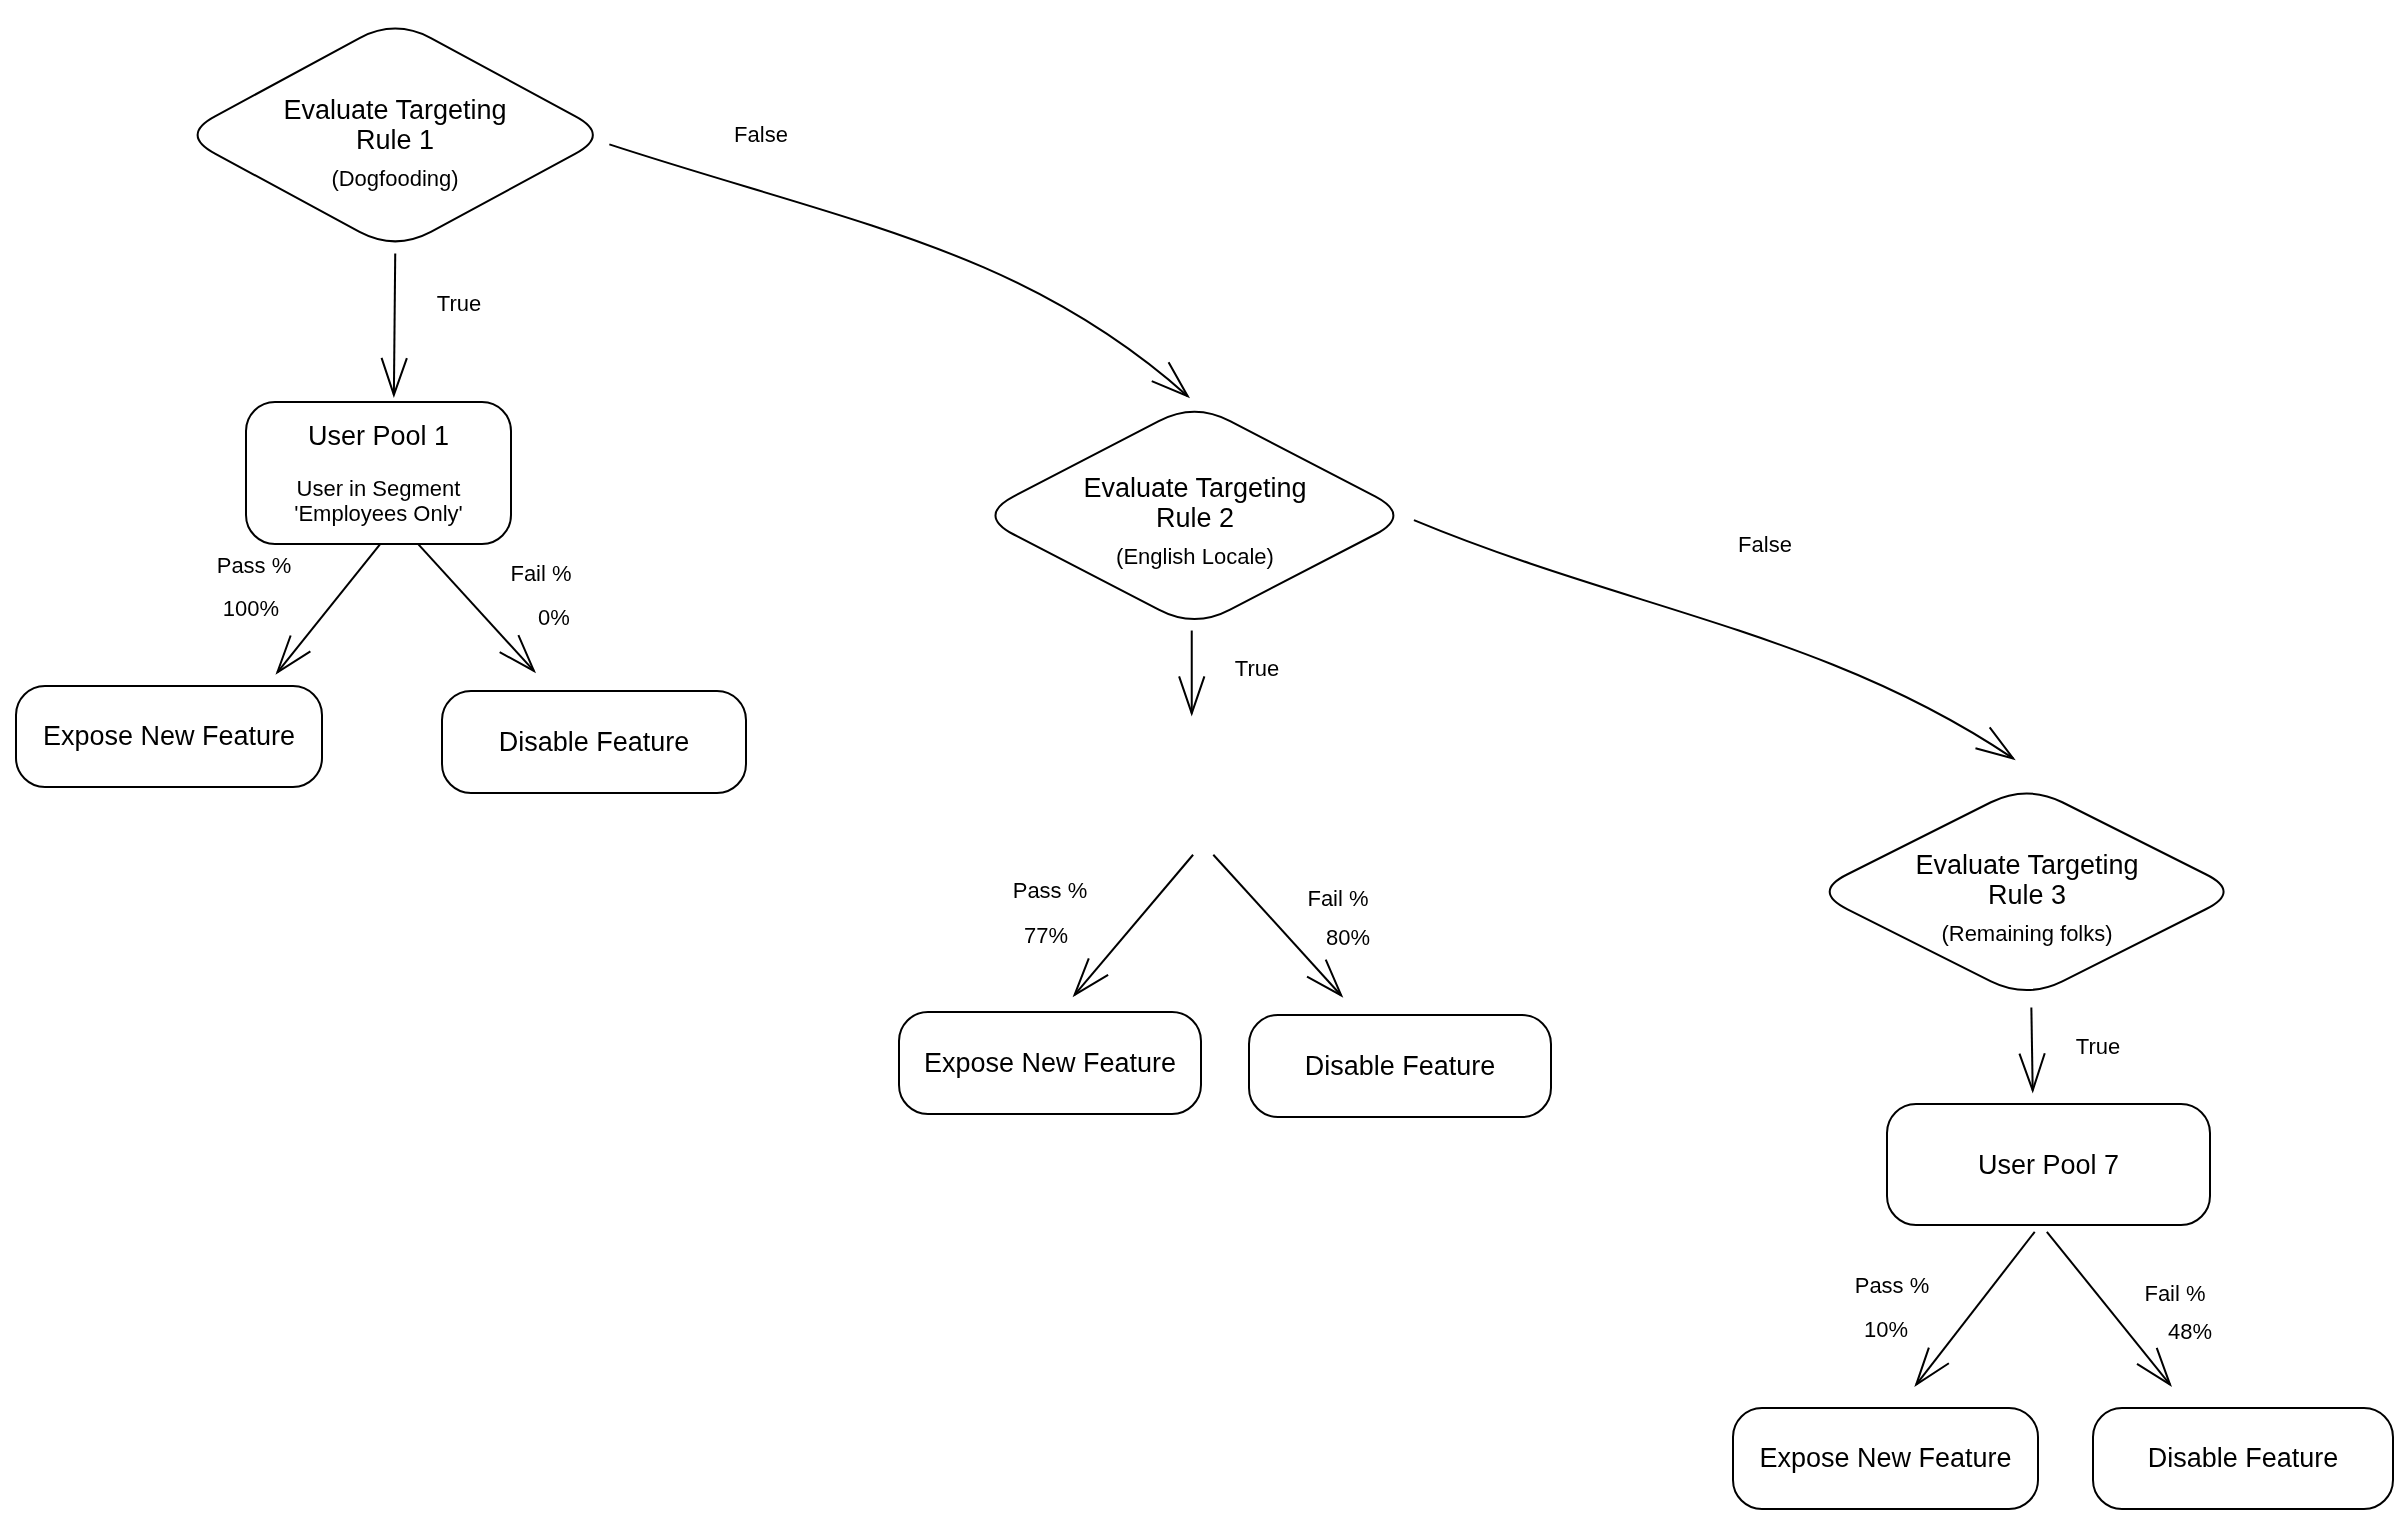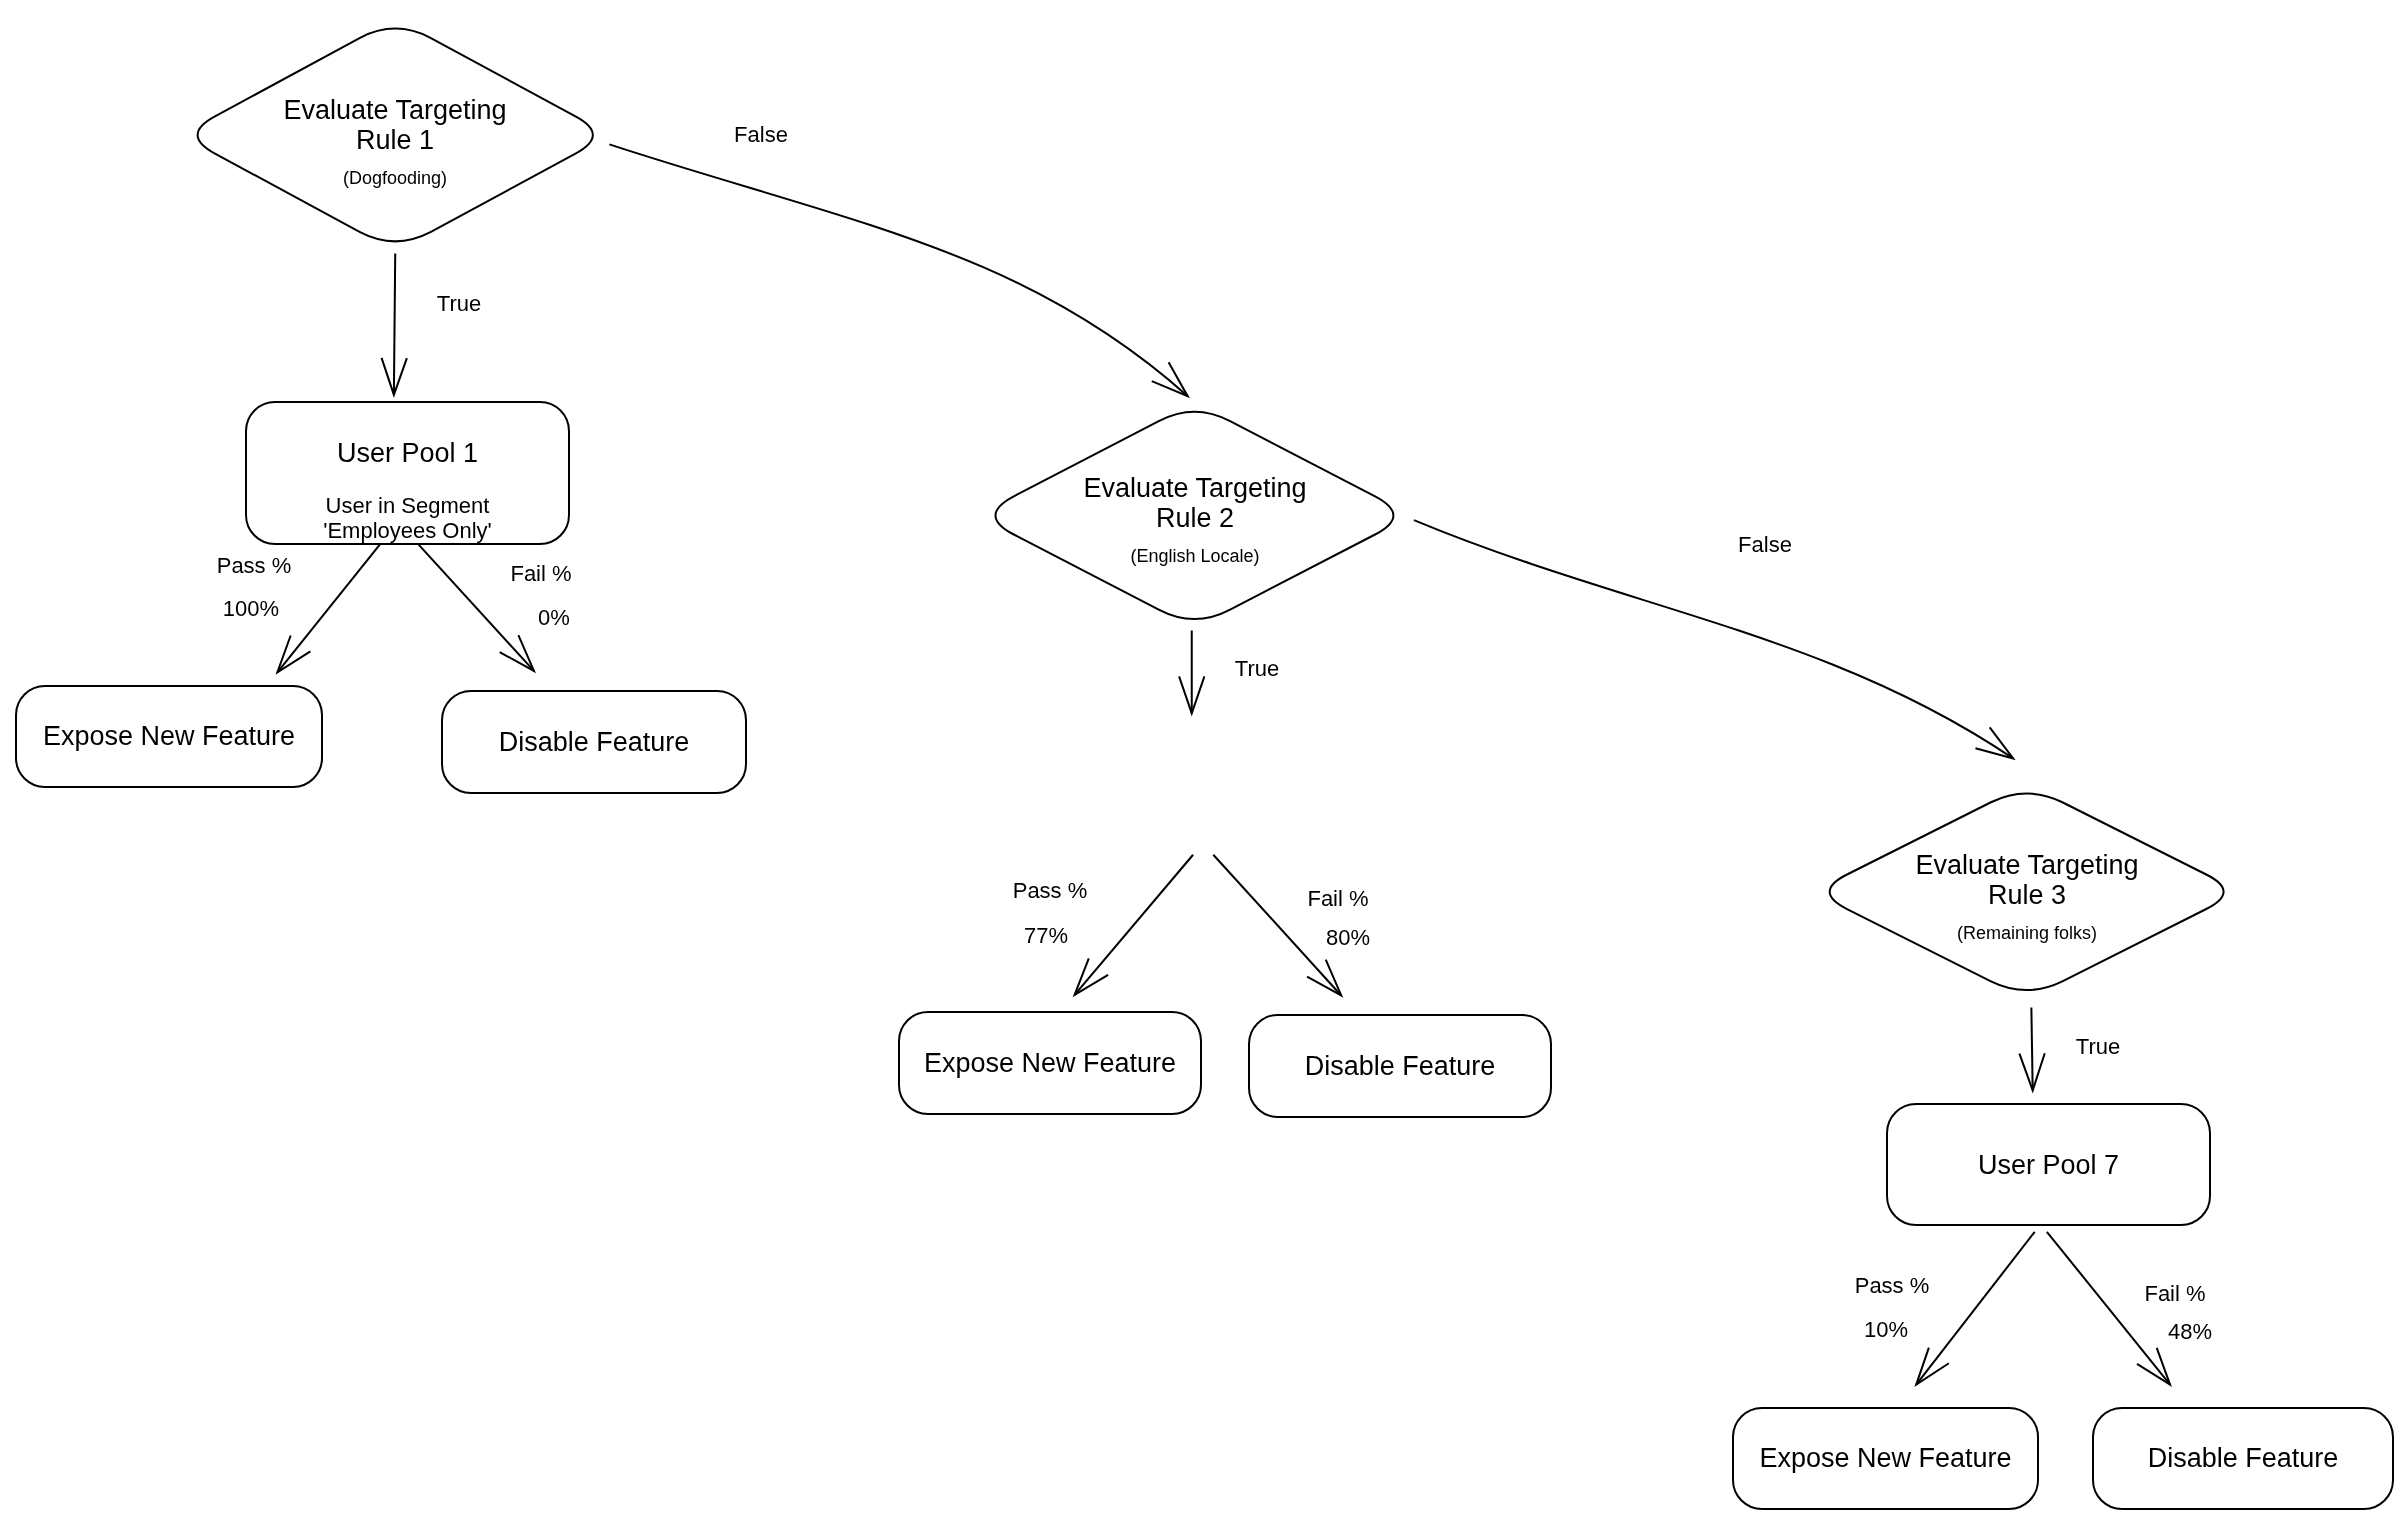--- a/index.html
+++ b/index.html
@@ -30,21 +30,21 @@
   .node-sub{font-size:22px;line-height:25px;margin-top:24px;white-space:nowrap;}
   .leaf-label{font-size:27px;white-space:nowrap;}
 
   .diamond-label{
     position:absolute;
     transform:translate(-50%,-50%);
     display:flex;flex-direction:column;
     align-items:center;text-align:center;
   }
   .diamond-title{font-size:27px;line-height:30px;white-space:nowrap;}
-  .diamond-sub{font-size:18px;line-height:25px;margin-top:10.8px;white-space:nowrap;}
+  .diamond-sub{font-size:22px;line-height:25px;margin-top:10.8px;white-space:nowrap;}
 
   .edge-label{
     position:absolute;
     transform:translate(-50%,-50%);
     font-size:22px;white-space:nowrap;
   }
 </style>
 </head>
 <body>
 
@@ -119,21 +119,21 @@
   </div>
 
   <div class="diamond-label" style="left:2027px;top:898px;">
     <div class="diamond-title">
       <div>Evaluate Targeting</div>
       <div>Rule 3</div>
     </div>
     <div class="diamond-sub">(Remaining folks)</div>
   </div>
 
-  <div class="node-box" style="left:245px;top:401px;width:325px;height:144px;justify-content:flex-end;">
+  <div class="node-box" style="left:245px;top:401px;width:267px;height:144px;">
     <div class="node-title">User Pool 1</div>
     <div class="node-sub">
       <div>User in Segment</div>
       <div>'Employees Only'</div>
     </div>
   </div>
 
 
   <div class="node-box" style="left:1886px;top:1103px;width:325px;height:123px;">
     <div class="node-title">User Pool 7</div>

